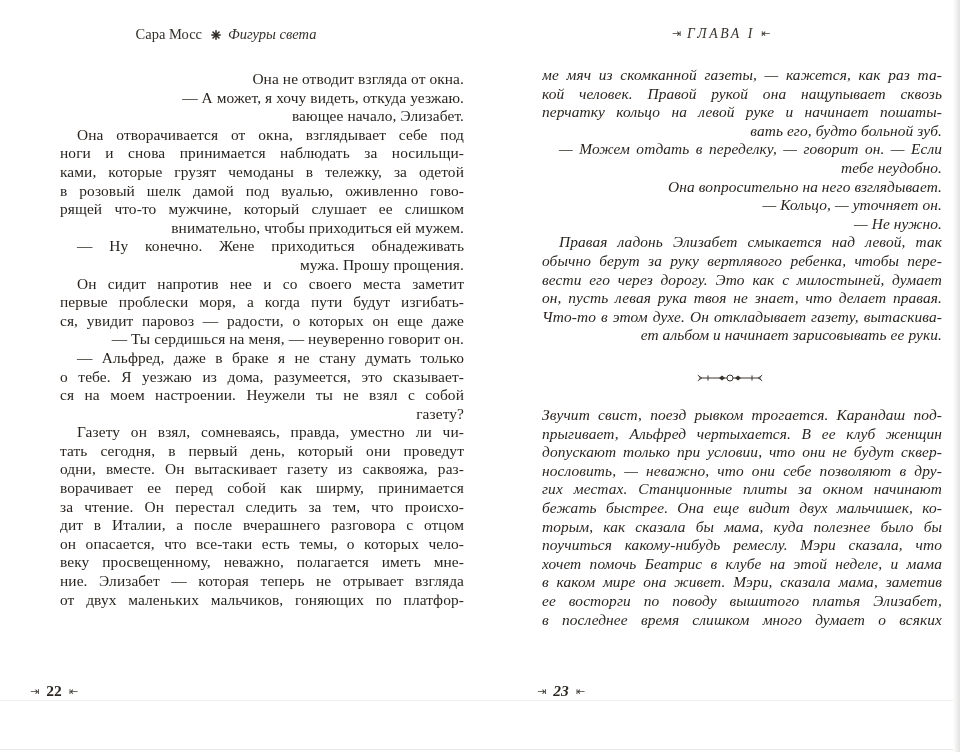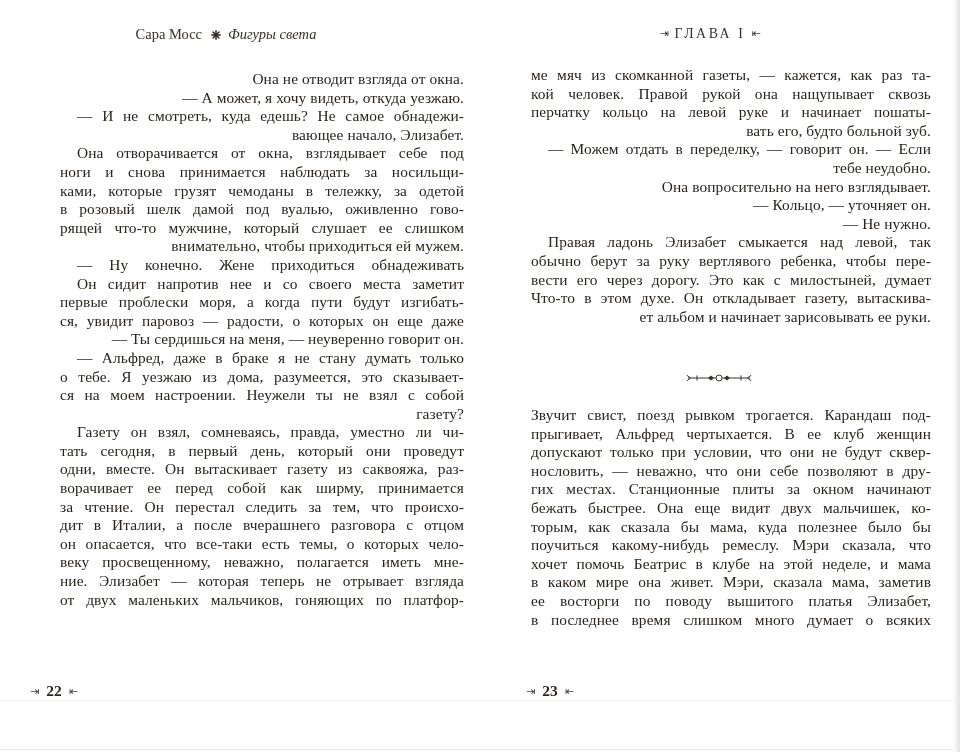--- a/index.html
+++ b/index.html
@@ -3,21 +3,21 @@
 <meta charset="utf-8">
 <style>
   html,body { margin:0; padding:0; }
   body {
     width:960px; height:752px; position:relative; overflow:hidden;
     background:#ffffff; color:#29241f;
     font-family:"Liberation Serif","DejaVu Serif",serif;
   }
   .page { position:absolute; top:0; height:752px; }
   #page-left  { left:60px;  width:404px; }
-  #page-right { left:531px; width:400px; }
+  #page-right { left:542px; width:400px;font-style:italic; }
 
   .running-head { position:absolute; top:26px; height:18px; text-align:center;
                   font-size:14.5px; color:#35302a; white-space:nowrap; }
   #page-left  .running-head { left:-36px; right:36px; }
   #page-right .running-head { left:-21px; right:21px; letter-spacing:2.6px; font-size:13.8px; }
   .title-italic { font-style:italic; }
   .flower-sep { display:inline-block; margin:0 7px 0 9px; vertical-align:-1px; }
 
   .head-arrow { font-family:"DejaVu Sans",sans-serif; font-size:11px; color:#3e3831;
                 letter-spacing:0; vertical-align:1px; }
@@ -60,29 +60,29 @@
           <line x1="8" y1="2" x2="2" y2="8"></line>
         </g>
         <circle cx="5" cy="5" r="1.3" fill="#2c2722"></circle>
       </svg>
     </span><span class="title-italic">Фигуры света</span>
   </div>
 
   <div class="lines" id="left-lines">
       <div class="tline ind">Она не отводит взгляда от окна.</div>
       <div class="tline ind">— А может, я хочу видеть, откуда уезжаю.</div>
-      <div class="tline ind jst">— И не смотреть, куда едешь? Не самое обнадежи-</div>
       <div class="tline">вающее начало, Элизабет.</div>
       <div class="tline ind jst">Она отворачивается от окна, взглядывает себе под</div>
       <div class="tline jst">ноги и снова принимается наблюдать за носильщи-</div>
       <div class="tline jst">ками, которые грузят чемоданы в тележку, за одетой</div>
       <div class="tline jst">в розовый шелк дамой под вуалью, оживленно гово-</div>
       <div class="tline jst">рящей что-то мужчине, который слушает ее слишком</div>
       <div class="tline">внимательно, чтобы приходиться ей мужем.</div>
       <div class="tline ind jst">— Ну конечно. Жене приходиться обнадеживать</div>
+      <div class="tline">мужа. Прошу прощения.</div>
       <div class="tline ind jst">Он сидит напротив нее и со своего места заметит</div>
       <div class="tline jst">первые проблески моря, а когда пути будут изгибать-</div>
       <div class="tline jst">ся, увидит паровоз — радости, о которых он еще даже</div>
       <div class="tline ind">— Ты сердишься на меня, — неуверенно говорит он.</div>
       <div class="tline ind jst">— Альфред, даже в браке я не стану думать только</div>
       <div class="tline jst">о тебе. Я уезжаю из дома, разумеется, это сказывает-</div>
       <div class="tline jst">ся на моем настроении. Неужели ты не взял с собой</div>
       <div class="tline">газету?</div>
       <div class="tline ind jst">Газету он взял, сомневаясь, правда, уместно ли чи-</div>
       <div class="tline jst">тать сегодня, в первый день, который они проведут</div>
@@ -112,20 +112,21 @@
       <div class="tline jst">перчатку кольцо на левой руке и начинает пошаты-</div>
       <div class="tline">вать его, будто больной зуб.</div>
       <div class="tline ind jst">— Можем отдать в переделку, — говорит он. — Если</div>
       <div class="tline">тебе неудобно.</div>
       <div class="tline ind">Она вопросительно на него взглядывает.</div>
       <div class="tline ind">— Кольцо, — уточняет он.</div>
       <div class="tline ind">— Не нужно.</div>
       <div class="tline ind jst">Правая ладонь Элизабет смыкается над левой, так</div>
       <div class="tline jst">обычно берут за руку вертлявого ребенка, чтобы пере-</div>
       <div class="tline jst">вести его через дорогу. Это как с милостыней, думает</div>
+      <div class="tline jst">он, пусть левая рука твоя не знает, что делает правая.</div>
       <div class="tline jst">Что-то в этом духе. Он откладывает газету, вытаскива-</div>
       <div class="tline">ет альбом и начинает зарисовывать ее руки.</div>
     </div>
 
   <div class="section-divider">
     <svg width="66" height="10" viewBox="0 0 66 10">
       <g stroke="#3a342e" stroke-width="1" fill="none">
         <line x1="2" y1="5" x2="64" y2="5"></line>
         <polyline points="0.8,2.2 4.6,5 0.8,7.8"></polyline>
         <polyline points="65.2,2.2 61.4,5 65.2,7.8"></polyline>

